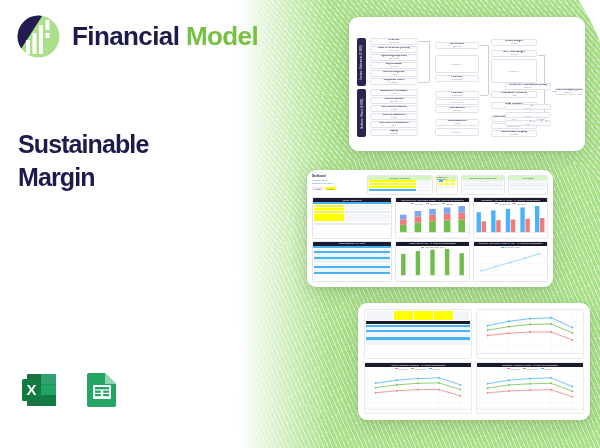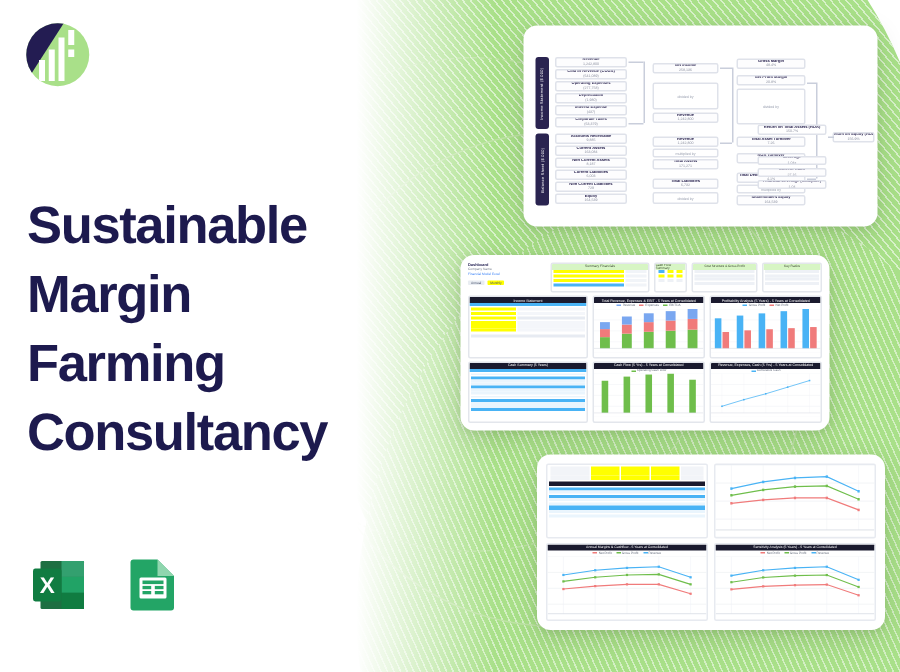--- a/index.html
+++ b/index.html
@@ -58,21 +58,21 @@
   
   .logo-row{ position:absolute; left:16px; top:14px; display:flex; align-items:center; gap:11px; }
   .logo-mark{ width:45px; height:45px; position:relative; }
   .logo-text{ font-size:26px; font-weight:bold; letter-spacing:-.6px; color:#1d1a4e; white-space:nowrap; }
   .logo-text .green{ color:#76c043; }
 
   
   .hero-title{
     position:absolute; left:18px; top:128px;
     width:270px;
-    font-size:35px; line-height:1.31;
+    font-size:25px; line-height:1.31;
     font-weight:bold; color:#1d1a4e;
     letter-spacing:-.9px;
   }
 
   
   .file-icons{ position:absolute; left:18px; top:368px; display:flex; gap:18px; }
   .ficon{ width:44px; height:44px; position:relative; }
 
   
   .card{
@@ -156,27 +156,29 @@
           <rect x="0" y="0" width="45" height="45" fill="#a9e089"></rect>
           <path d="M -4 49 L 30 -4 L -4 -4 Z" fill="#231c52"></path>
           <rect x="10" y="26" width="4" height="14" fill="#fff"></rect>
           <rect x="16.5" y="19" width="4" height="21" fill="#fff"></rect>
           <rect x="23" y="11" width="4" height="29" fill="#fff"></rect>
           <rect x="29.5" y="6" width="4" height="10" fill="#fff"></rect>
           <rect x="29.5" y="19" width="4" height="5" fill="#fff"></rect>
         </g>
       </svg>
     </div>
+    <div class="logo-text">
+      <span>Financial </span><span class="green">Model</span>
+    </div>
   </div>
 
   <h1 class="hero-title">
     <span>Sustainable</span><br>
     <span>Margin</span><br>
-    <span>Farming</span><br>
-    <span>Consultancy</span>
+    <br>
   </h1>
 
   <div class="file-icons">
     <div class="ficon">
       <svg width="44" height="44" viewBox="0 0 44 44">
         <rect x="9" y="6" width="29" height="32" rx="1" fill="#1d6f42"></rect>
         <rect x="23" y="6" width="15" height="10.6" fill="#33a06f"></rect>
         <rect x="23" y="16.6" width="15" height="10.6" fill="#21a366"></rect>
         <rect x="23" y="27.2" width="15" height="10.8" fill="#107c41"></rect>
         <rect x="4" y="11" width="19" height="22" rx="1.6" fill="#107c41"></rect>

